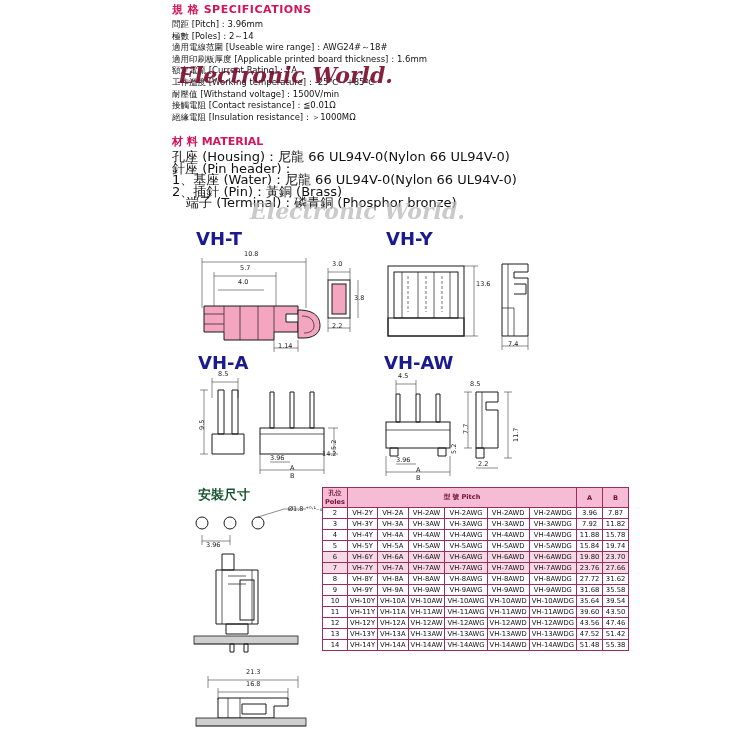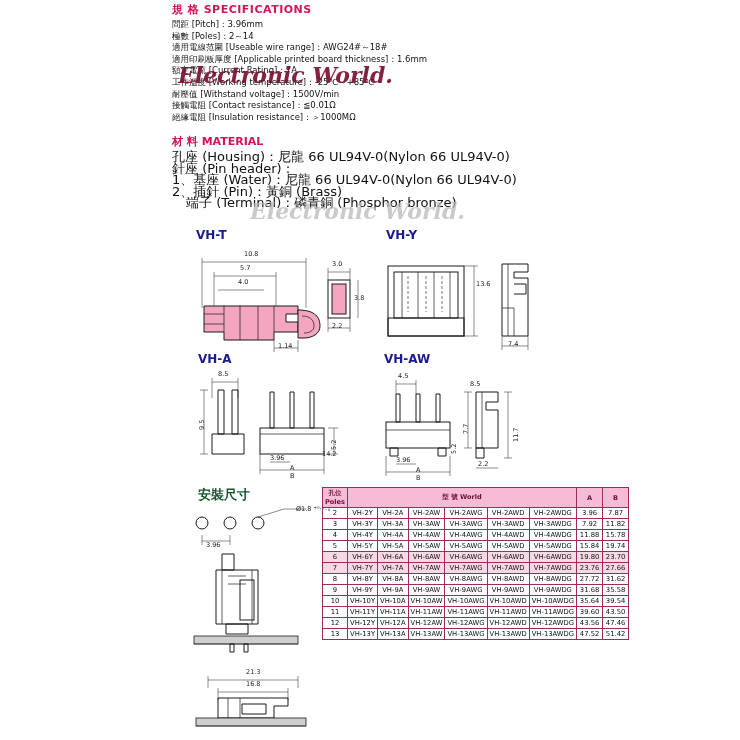--- a/index.html
+++ b/index.html
@@ -31,21 +31,21 @@
     position:absolute;
     font-family:"DejaVu Serif","Liberation Serif",serif;
     font-style:italic;font-weight:bold;
     white-space:nowrap;pointer-events:none;
   }
   .wm1{left:178px;top:62px;font-size:22px;color:#7b1030;opacity:.92;}
   .wm2{left:250px;top:198px;font-size:22px;color:#b9b9b9;opacity:.75;}
 
   
   .ttl{
-    position:absolute;font-weight:bold;font-size:12px;color:#1b1b8f;
+    position:absolute;font-weight:bold;font-size:18px;color:#1b1b8f;
     font-family:"DejaVu Sans","Liberation Sans",sans-serif;
   }
   .ttl-cn{
     position:absolute;font-weight:bold;font-size:13px;color:#14532d;
   }
 
   
   .dw{position:absolute;}
   .dim{position:absolute;font-size:6.5px;color:#222;white-space:nowrap;}
   .dimv{position:absolute;font-size:6.5px;color:#222;white-space:nowrap;
@@ -260,21 +260,21 @@
     <svg width="130" height="48" viewBox="0 0 130 48">
       <circle class="st" cx="22" cy="18" r="6"></circle>
       <circle class="st" cx="50" cy="18" r="6"></circle>
       <circle class="st" cx="78" cy="18" r="6"></circle>
       <line class="sth" x1="78" y1="12" x2="104" y2="4"></line>
       <line class="sth" x1="104" y1="4" x2="126" y2="4"></line>
       <line class="sth" x1="22" y1="30" x2="22" y2="40"></line>
       <line class="sth" x1="50" y1="30" x2="50" y2="40"></line>
       <line class="sth" x1="22" y1="36" x2="50" y2="36"></line>
     </svg>
-    <div class="dim" style="left:116px;top:0px;">Ø1.8 ⁺⁰·¹₋₀</div>
+    <div class="dim" style="left:108px;top:0px;">Ø1.8 ⁺⁰·¹₋₀</div>
     <div class="dim" style="left:26px;top:36px;">3.96</div>
   </div>
 
   <div class="dw" style="left:182px;top:550px;">
     <svg width="130" height="120" viewBox="0 0 130 120">
       <path class="st" d="M40 4 L52 4 L52 20 L40 20 Z"></path>
       <path class="st" d="M34 20 L76 20 L76 74 L34 74 Z"></path>
       <path class="sl" d="M40 20 L40 74 M70 20 L70 74"></path>
       <path class="sl" d="M46 26 L64 26 M46 34 L64 34"></path>
       <rect class="st" x="58" y="30" width="14" height="40"></rect>
@@ -305,21 +305,21 @@
     <div class="dim" style="left:64px;top:8px;">16.8</div>
   </div>
 
   <table class="tbl">
     <thead>
       <tr>
         <th rowspan="1">
           <span>孔位</span><br>
           <span>Poles</span>
         </th>
-        <th colspan="6">型 號  World</th>
+        <th colspan="6">型 號  Pitch</th>
         <th>A</th>
         <th>B</th>
       </tr>
     </thead>
     <tbody id="tbody">
         <tr>
           <td class="poles">2</td>
           <td>VH-2Y</td>
           <td>VH-2A</td>
           <td>VH-2AW</td>
@@ -443,16 +443,27 @@
           <td class="poles">13</td>
           <td>VH-13Y</td>
           <td>VH-13A</td>
           <td>VH-13AW</td>
           <td>VH-13AWG</td>
           <td>VH-13AWD</td>
           <td>VH-13AWDG</td>
           <td class="num">47.52</td>
           <td class="num">51.42</td>
         </tr>
+        <tr>
+          <td class="poles">14</td>
+          <td>VH-14Y</td>
+          <td>VH-14A</td>
+          <td>VH-14AW</td>
+          <td>VH-14AWG</td>
+          <td>VH-14AWD</td>
+          <td>VH-14AWDG</td>
+          <td class="num">51.48</td>
+          <td class="num">55.38</td>
+        </tr>
       </tbody>
   </table>
 
 </div>
 
 </body></html>

